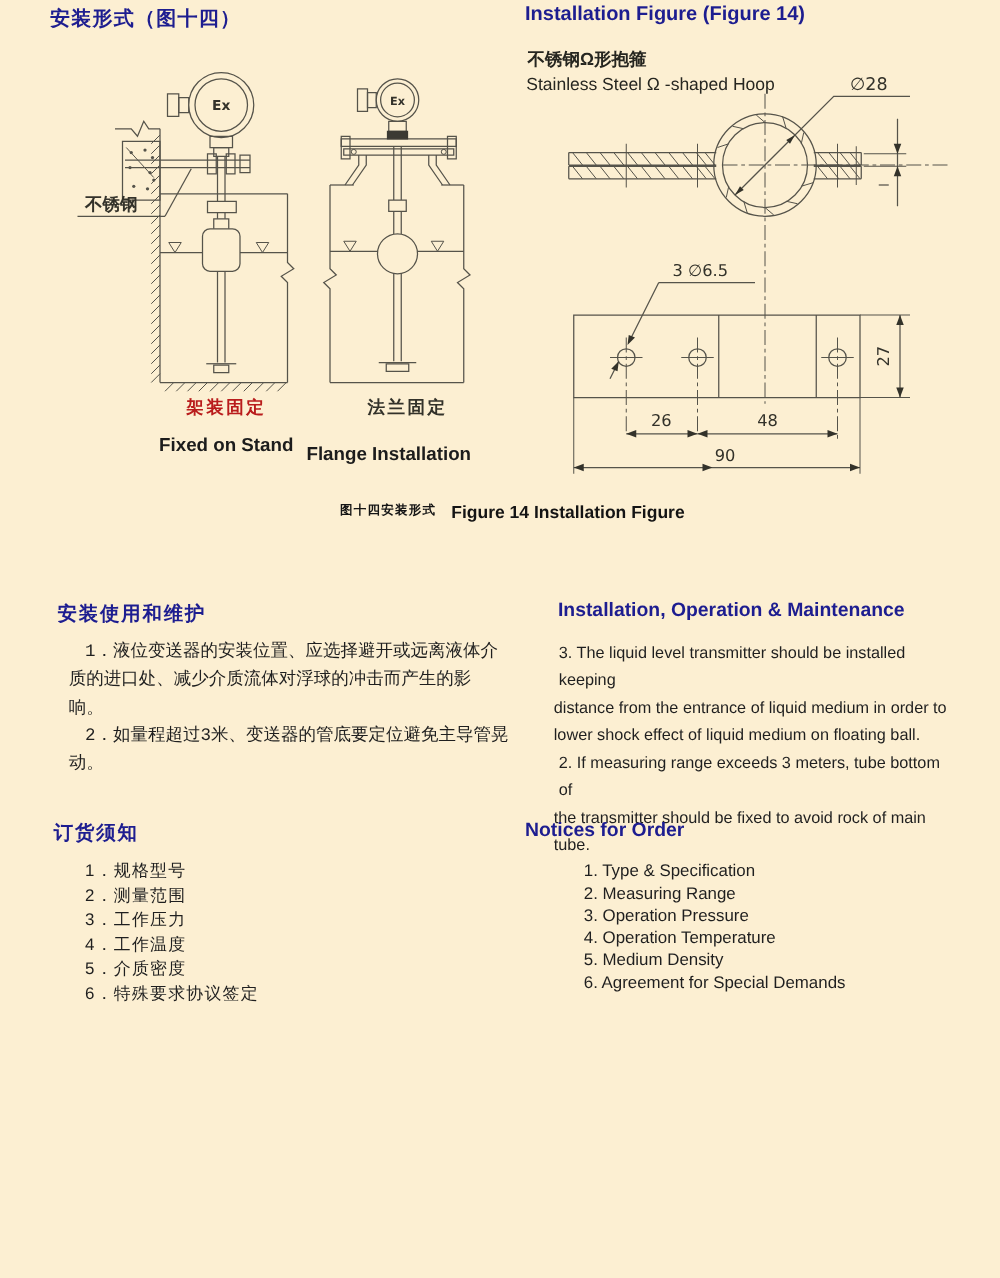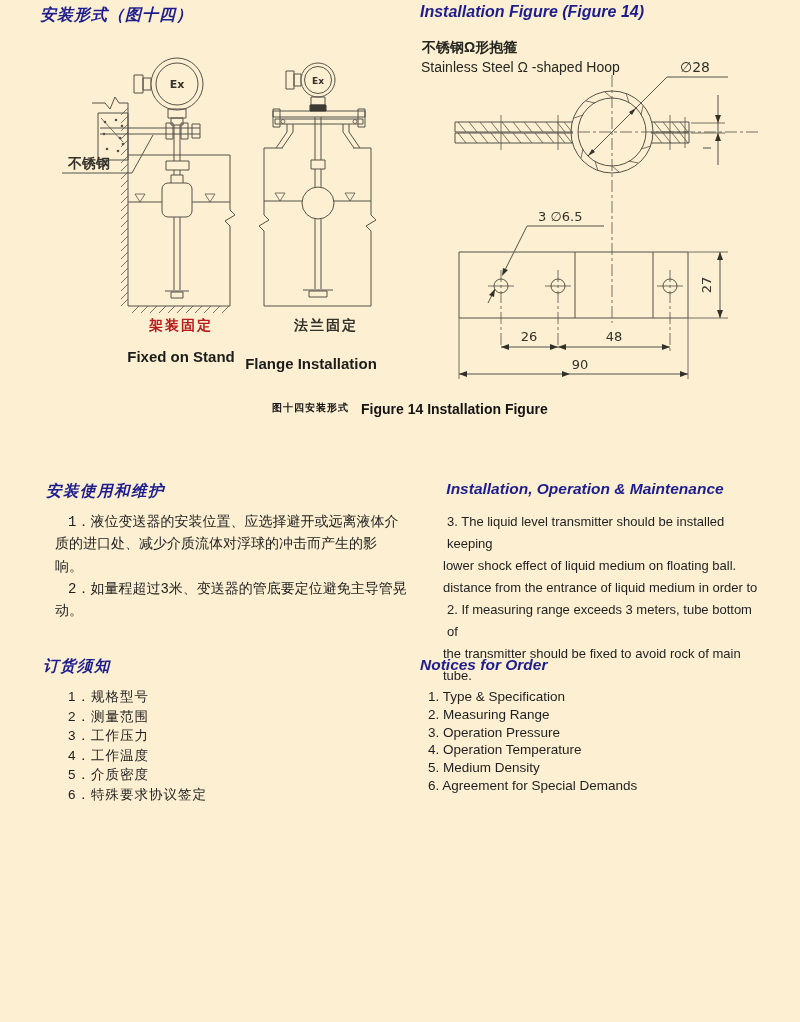--- a/index.html
+++ b/index.html
@@ -1,40 +1,40 @@
 <!DOCTYPE html>
 <html><head>
 <meta charset="utf-8">
 <style>
   html,body{margin:0;padding:0;}
   body{width:800px;height:1022px;position:relative;background:#fcefd2;
        font-family:"Liberation Sans","DejaVu Sans",sans-serif;overflow:hidden;}
   .abs{position:absolute;}
-  .navy{color:#1d1d90;font-weight:bold;font-style:italic;}
+  .navy{color:#1d1d90;font-weight:bold;}
   .title-zh{left:40px;top:5px;font-size:16px;letter-spacing:1px;}
   .title-en{left:420px;top:3px;font-size:16px;}
   .hoop-label-zh{left:422px;top:39px;font-size:14px;color:#262620;font-weight:600;}
   .hoop-label-en{left:421px;top:59px;font-size:14px;color:#262620;}
   .cap-zh1{left:121px;top:317px;width:120px;text-align:center;font-size:14px;color:#b91c1c;font-weight:600;letter-spacing:2px;}
   .cap-zh2{left:266px;top:317px;width:120px;text-align:center;font-size:14px;color:#33322a;font-weight:600;letter-spacing:2px;}
   .cap-en1{left:111px;top:348px;width:140px;text-align:center;font-size:15px;font-weight:bold;color:#1c1c1c;}
   .cap-en2{left:241px;top:355px;width:140px;text-align:center;font-size:15px;font-weight:bold;color:#1c1c1c;}
   .fig-caption{left:272px;top:401px;display:flex;gap:12px;color:#141414;font-weight:bold;}
   .fig-caption .zh{font-size:10px;letter-spacing:1px;}
   .fig-caption .en{font-size:14px;}
   .m-head-zh{left:46px;top:481px;font-size:15.5px;letter-spacing:1.5px;}
   .m-head-en{left:425px;top:480px;width:320px;text-align:center;font-size:15.5px;}
   .zh-body{left:55px;top:511px;width:355px;font-size:14px;line-height:22.3px;color:#1f1f1f;font-family:Liberation Mono, monospace;}
   .zh-body .ind{padding-left:13px;}
   .en-body{left:443px;top:511px;width:315px;font-size:13px;line-height:22px;color:#1f1f1f;}
   .en-body .ind{padding-left:4px;}
   .o-head-zh{left:43px;top:656px;font-size:15.5px;letter-spacing:1.5px;}
   .o-head-en{left:420px;top:656px;font-size:15.5px;}
   .zh-list{left:68px;top:687px;font-size:13.5px;line-height:19.5px;color:#1f1f1f;letter-spacing:1px;}
-  .en-list{left:428px;top:688px;font-size:13.5px;line-height:17.8px;color:#1f1f1f;}
+  .en-list{left:467px;top:688px;font-size:13.5px;line-height:17.8px;color:#1f1f1f;}
   svg{position:absolute;overflow:visible;}
   svg *{vector-effect:non-scaling-stroke;}
   svg text{font-family:"DejaVu Sans","Liberation Sans",sans-serif;fill:#33322a;}
   .ln{stroke:#55534a;stroke-width:1;fill:none;}
   .thin{stroke:#55534a;stroke-width:0.8;fill:none;}
   .bgfill{fill:#fcefd2;stroke:#55534a;stroke-width:1;}
   .dark{fill:#3c3a33;stroke:#3c3a33;}
   .arrow{fill:#33322a;stroke:none;}
   .cl{stroke:#55534a;stroke-width:0.8;fill:none;stroke-dasharray:12 3 3 3;}
 </style>
@@ -234,22 +234,22 @@
 <div class="abs navy m-head-en">Installation, Operation &amp; Maintenance</div>
 <div class="abs zh-body">
   <div class="ind">1．液位变送器的安装位置、应选择避开或远离液体介</div>
   <div>质的进口处、减少介质流体对浮球的冲击而产生的影</div>
   <div>响。</div>
   <div class="ind">2．如量程超过3米、变送器的管底要定位避免主导管晃</div>
   <div>动。</div>
 </div>
 <div class="abs en-body">
   <div class="ind">3. The liquid level transmitter should be installed keeping</div>
+  <div>distance from the entrance of liquid medium in order to</div>
   <div>lower shock effect of liquid medium on floating ball.</div>
-  <div>distance from the entrance of liquid medium in order to</div>
   <div class="ind">2. If measuring range exceeds 3 meters, tube bottom of</div>
   <div>the transmitter should be fixed to avoid rock of main tube.</div>
 </div>
 
 <div class="abs navy o-head-zh">订货须知</div>
 <div class="abs navy o-head-en">Notices for Order</div>
 <div class="abs zh-list">
   <div>1．规格型号</div>
   <div>2．测量范围</div>
   <div>3．工作压力</div>

